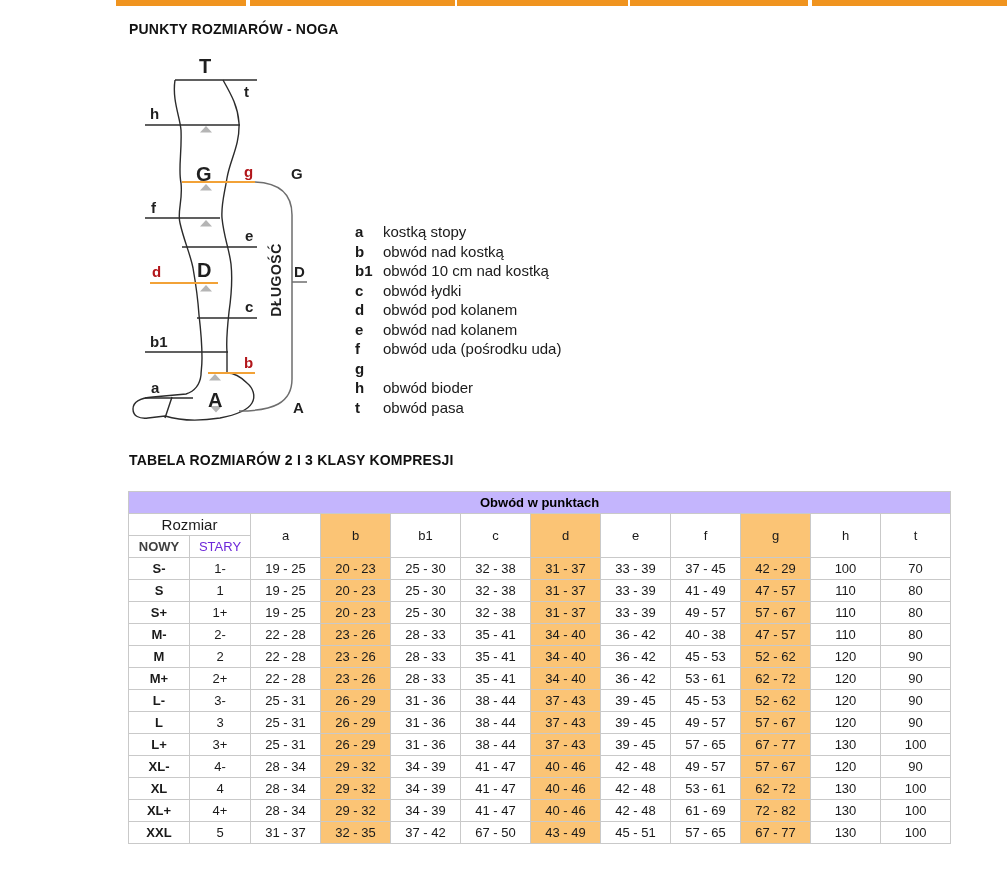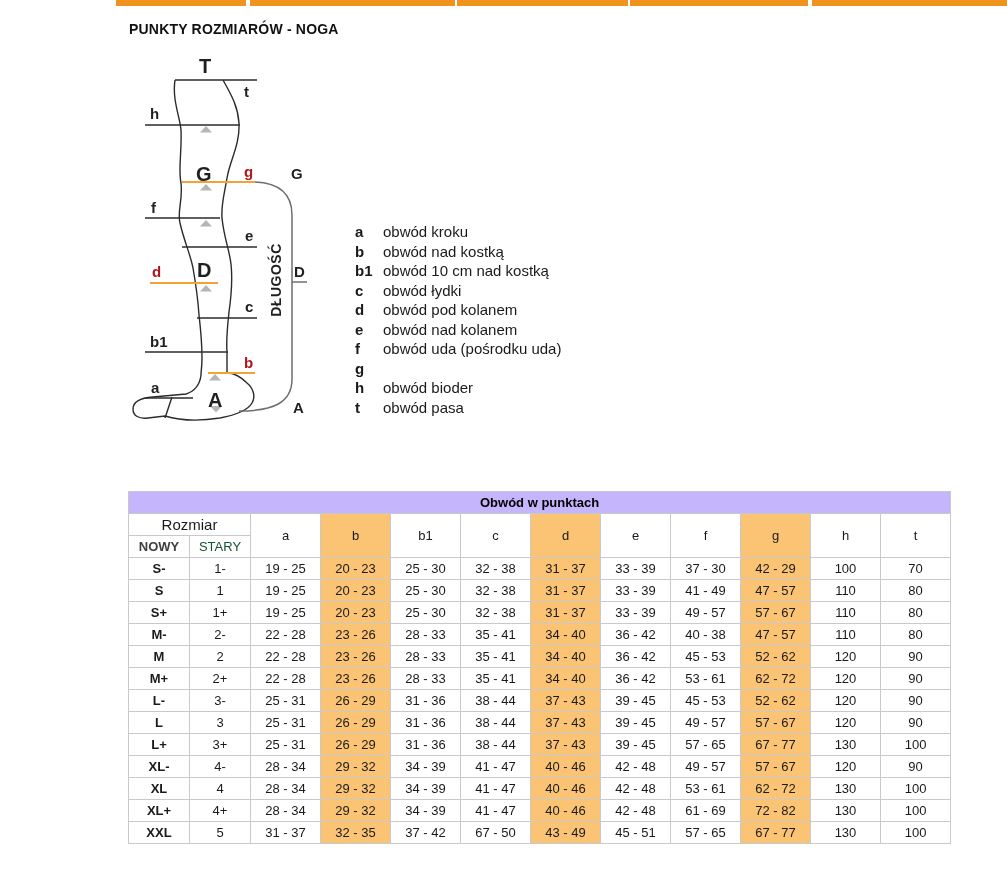--- a/index.html
+++ b/index.html
@@ -38,21 +38,21 @@
 
   
   table.size-table{position:absolute;left:128px;top:491px;width:823px;
       border-collapse:collapse;table-layout:fixed;font-size:13px;}
   table.size-table td{border:1px solid #c9c9c9;text-align:center;padding:0;height:21px;
       overflow:hidden;white-space:nowrap;}
   td.band{background:#c4b5fd;border:1px solid #9B9299;font-weight:bold;color:#000;height:22px;}
   td.hl{background:#FBC475;}
   td.rozmiar{font-size:15px;}
   td.nowy{color:#404040;font-weight:bold;}
-  td.stary{color:#14532d;margin-top:16px;}
+  td.stary{color:#6d28d9;margin-top:16px;}
   td.new-col{font-weight:bold;}
 </style>
 </head>
 <body>
 
 <div class="page">
 
   <div>
     <span class="seg s1"></span>
     <span class="seg s2"></span>
@@ -107,21 +107,21 @@
     <text class="lbl red" x="119" y="313">b</text>
     <text class="lbl" x="26" y="338">a</text>
     <text class="big" x="83" y="352">A</text>
     <text class="lbl" x="168" y="358">A</text>
     <text class="len" x="151" y="230" text-anchor="middle" transform="rotate(-90 151 225)">DŁUGOŚĆ</text>
   </svg>
 
   <div class="legend" id="legend">
       <div class="lg-row">
         <span class="lg-key">a</span>
-        <span>obwód kroku</span>
+        <span>kostką stopy</span>
       </div>
       <div class="lg-row">
         <span class="lg-key">b</span>
         <span>obwód nad kostką</span>
       </div>
       <div class="lg-row">
         <span class="lg-key">b1</span>
         <span>obwód 10 cm nad kostką</span>
       </div>
       <div class="lg-row">
@@ -146,20 +146,21 @@
       <div class="lg-row">
         <span class="lg-key">h</span>
         <span>obwód bioder</span>
       </div>
       <div class="lg-row">
         <span class="lg-key">t</span>
         <span>obwód pasa</span>
       </div>
     </div>
 
+  <div class="title t2">TABELA ROZMIARÓW 2 I 3 KLASY KOMPRESJI</div>
 
   <table class="size-table">
     <colgroup>
       <col style="width:61px">
         <col style="width:61px">
       <col style="width:70px">
         <col style="width:70px">
         <col style="width:70px">
         <col style="width:70px">
         <col style="width:70px">
@@ -194,21 +195,21 @@
     <tbody id="tbody">
         <tr>
           <td class="new-col">S-</td>
           <td>1-</td>
           <td>19 - 25</td>
           <td class="hl">20 - 23</td>
           <td>25 - 30</td>
           <td>32 - 38</td>
           <td class="hl">31 - 37</td>
           <td>33 - 39</td>
-          <td>37 - 30</td>
+          <td>37 - 45</td>
           <td class="hl">42 - 29</td>
           <td>100</td>
           <td>70</td>
         </tr>
         <tr>
           <td class="new-col">S</td>
           <td>1</td>
           <td>19 - 25</td>
           <td class="hl">20 - 23</td>
           <td>25 - 30</td>

